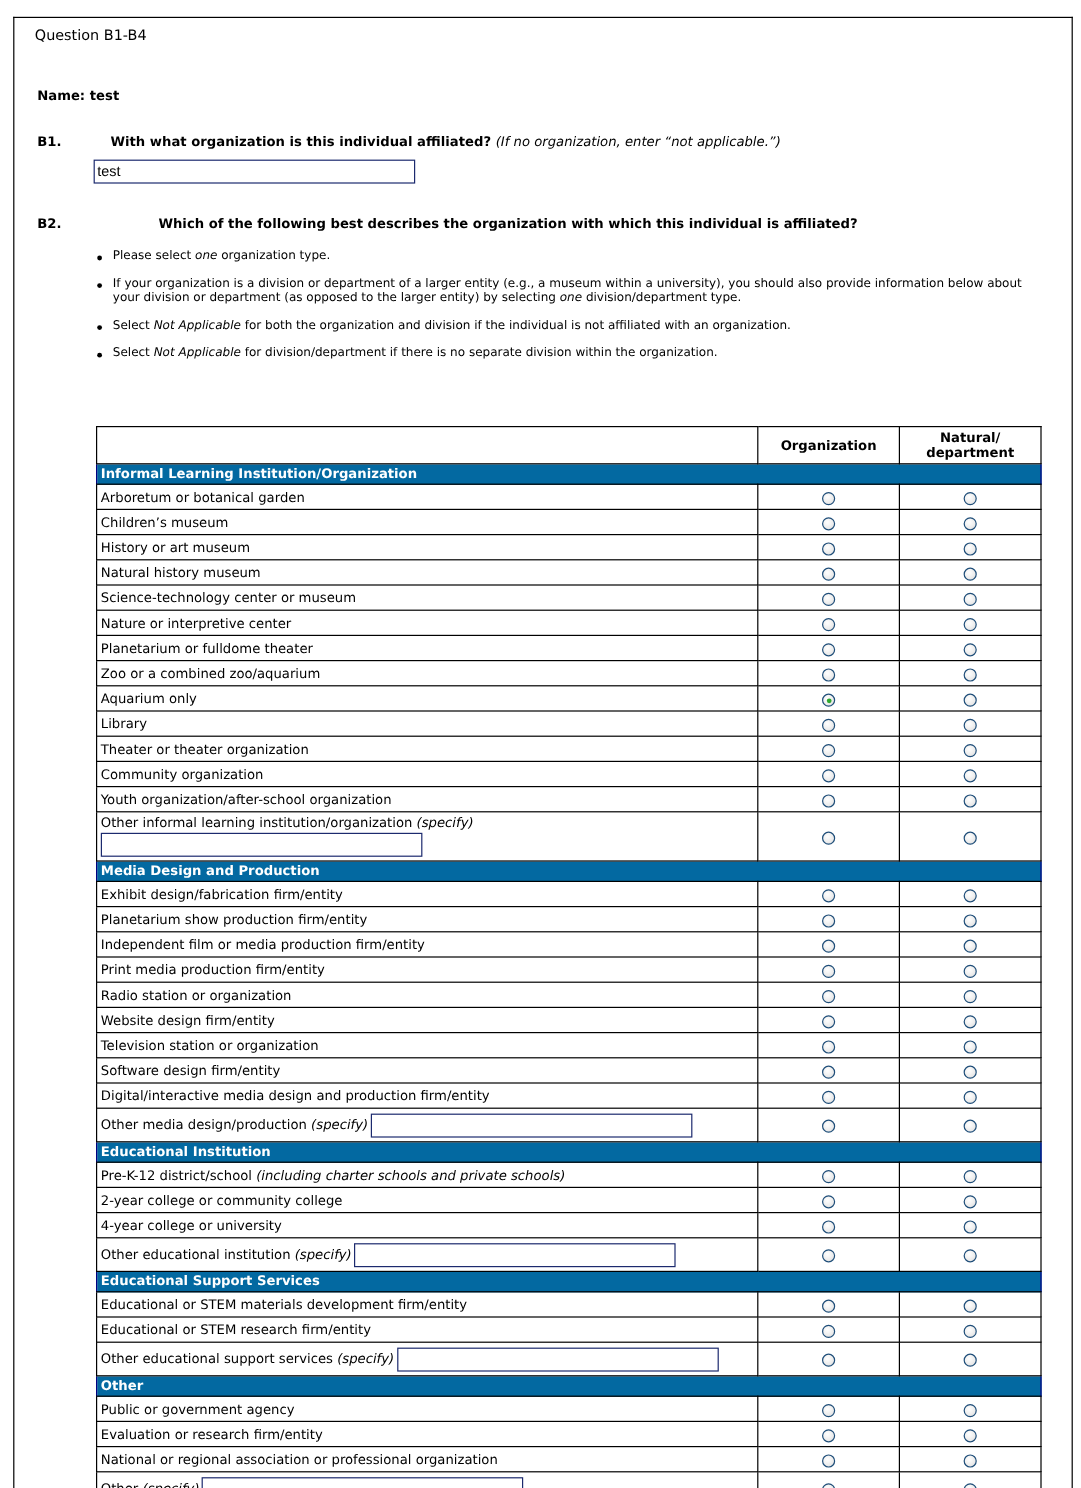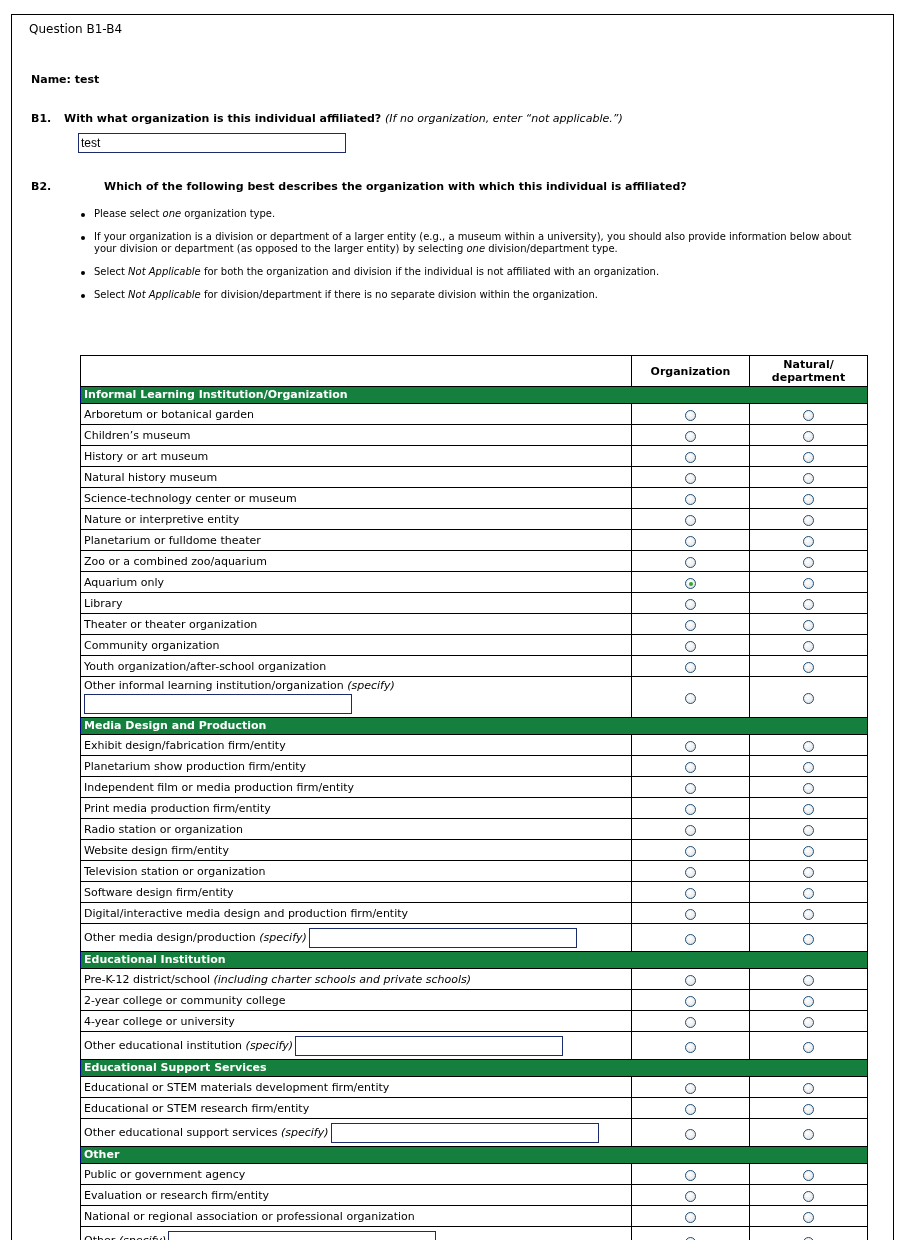--- a/index.html
+++ b/index.html
@@ -11,21 +11,21 @@
     .fieldset {
       position: absolute; left: 11px; top: 14px; width: 883px; height: 1240px;
       border: 1px solid #000; border-bottom: none; box-sizing: border-box;
     }
     .legend {
       position: absolute; left: 15px; top: 6px; background: #fff;
       padding: 0 2px; font-size: 12px; line-height: 16px;
     }
     .name-line { position: absolute; left: 31px; top: 73px; font-weight: bold; font-size: 11px; }
     .qnum { position: absolute; left: 31px; font-weight: bold; font-size: 11px; }
-    .qtext { position: absolute; left: 64px; font-weight: bold; font-size: 11px; }
+    .qtext { position: absolute; left: 92px; font-weight: bold; font-size: 11px; }
     .qtext i { font-weight: normal; }
     .b1-input {
       position: absolute; left: 78px; top: 133px; width: 268px; height: 20px;
       border: 1px solid #1c2a6e; box-sizing: border-box; padding: 1px 2px;
       font-family: "Liberation Sans", sans-serif; font-size: 12px; color: #000; background: #fff;
     }
     ul.instructions {
       position: absolute; left: 78px; top: 208px; margin: 0; padding: 0; list-style: none; width: 790px;
       font-size: 10px; line-height: 12px;
     }
@@ -35,21 +35,21 @@
       background: #000; border-radius: 50%;
     }
     table.grid {
       position: absolute; left: 80px; top: 327px; width: 787px;
       border-collapse: collapse; table-layout: fixed; font-size: 11px; margin-top: 28px;
     }
     table.grid td, table.grid th { border: 1px solid #000; padding: 0 3px; vertical-align: middle; }
     table.grid th { font-weight: bold; text-align: center; line-height: 13px; }
     table.grid tr.head th { height: 30px; }
     table.grid tr.section td {
-      background: #15803d; color: #fff; font-weight: bold; height: 16px; padding: 0 3px; line-height: 16px;
+      background: #0369a1; color: #fff; font-weight: bold; height: 16px; padding: 0 3px; line-height: 16px;
       border-left: 1px solid #000080; border-right: 1px solid #000080;
     }
     table.grid tr.item td { height: 20px; }
     table.grid tr.item td.label { text-align: left; white-space: nowrap; }
     table.grid tr.item td.radio-cell { text-align: center; }
     table.grid tr.other-inline td { height: 27px; }
     table.grid tr.other-block td { height: 40px; }
     .radio {
       display: inline-block; width: 11px; height: 11px; border-radius: 50%;
       border: 1px solid #1f4e79; background: radial-gradient(circle at 40% 35%, #ffffff 0%, #ececec 60%, #d6d6d6 100%);
@@ -129,21 +129,21 @@
         <td class="label"><span>Natural history museum</span></td>
         <td class="radio-cell"><span class="radio" role="radio" aria-checked="false"></span></td>
         <td class="radio-cell"><span class="radio" role="radio" aria-checked="false"></span></td>
       </tr>
       <tr class="item">
         <td class="label"><span>Science-technology center or museum</span></td>
         <td class="radio-cell"><span class="radio" role="radio" aria-checked="false"></span></td>
         <td class="radio-cell"><span class="radio" role="radio" aria-checked="false"></span></td>
       </tr>
       <tr class="item">
-        <td class="label"><span>Nature or interpretive entity</span></td>
+        <td class="label"><span>Nature or interpretive center</span></td>
         <td class="radio-cell"><span class="radio" role="radio" aria-checked="false"></span></td>
         <td class="radio-cell"><span class="radio" role="radio" aria-checked="false"></span></td>
       </tr>
       <tr class="item">
         <td class="label"><span>Planetarium or fulldome theater</span></td>
         <td class="radio-cell"><span class="radio" role="radio" aria-checked="false"></span></td>
         <td class="radio-cell"><span class="radio" role="radio" aria-checked="false"></span></td>
       </tr>
       <tr class="item">
         <td class="label"><span>Zoo or a combined zoo/aquarium</span></td>

